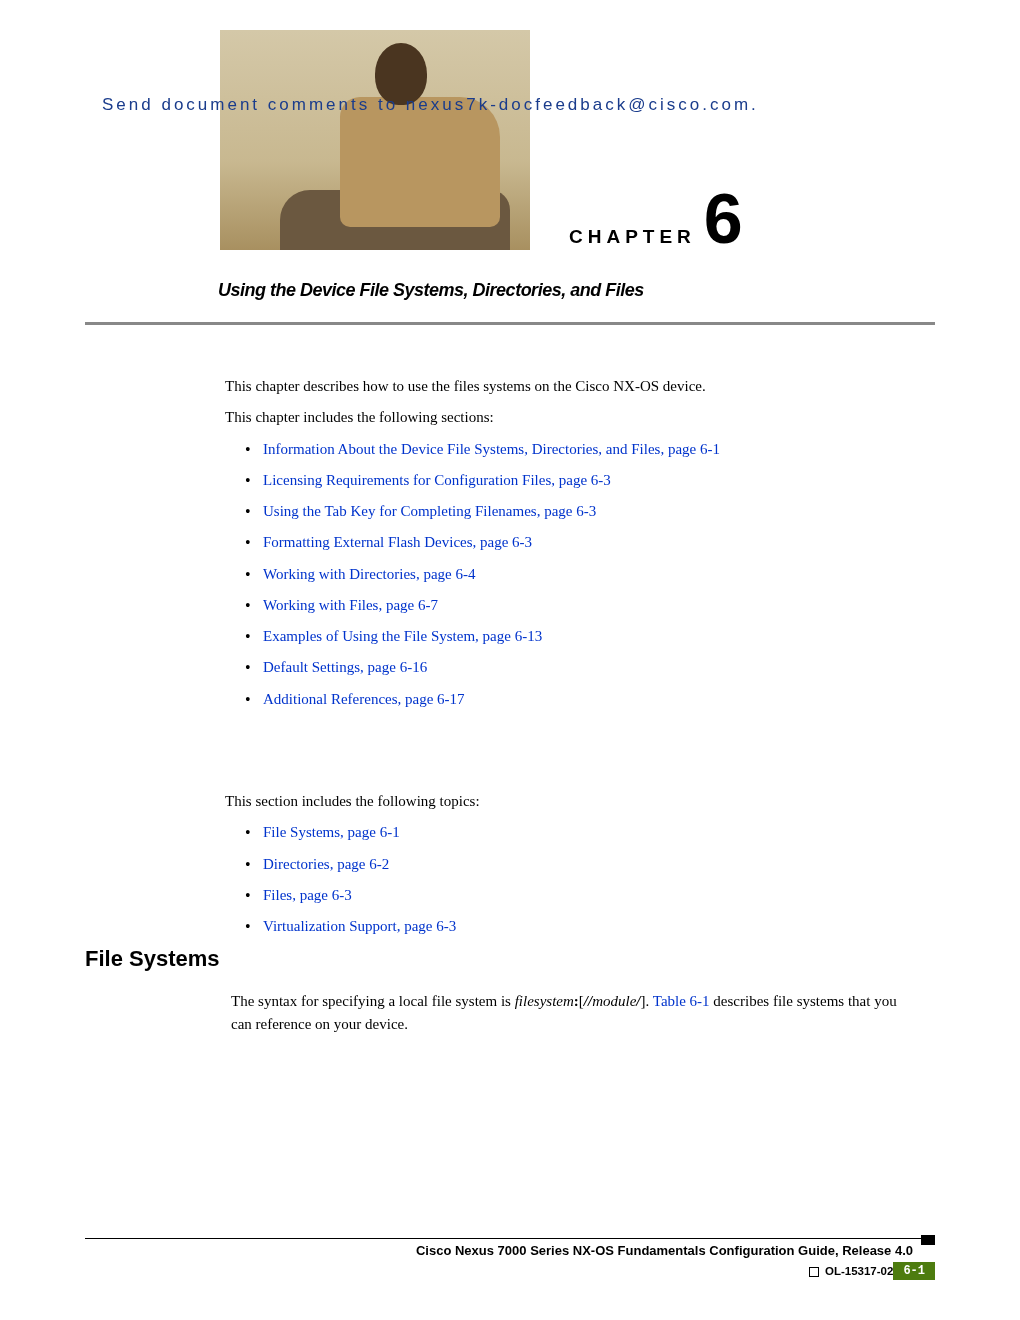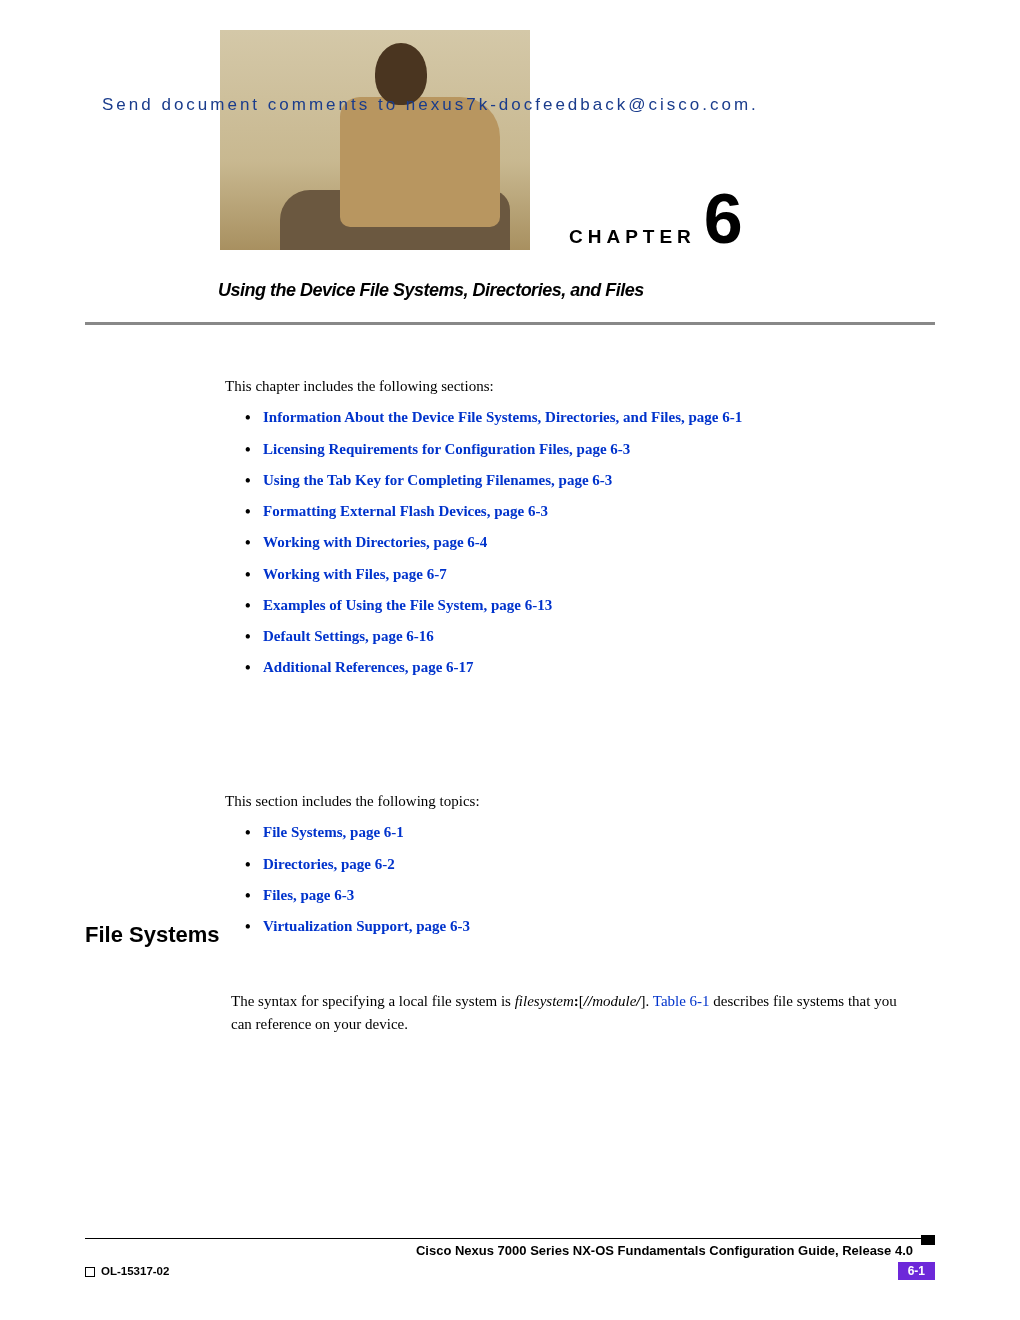--- a/index.html
+++ b/index.html
@@ -126,21 +126,20 @@
     }
     .bullet-list {
       list-style: none;
       margin: 8px 0 0 20px;
     }
     .bullet-list li {
       position: relative;
       padding-left: 18px;
       margin-bottom: 8px;
       line-height: 1.55;
-      font-weight: bold;
     }
     .bullet-list li::before {
       content: "•";
       position: absolute;
       left: 0;
       color: #000;
       font-size: 16px;
     }
     .link {
       color: #0033cc;
@@ -161,21 +160,21 @@
     .body-content-2 {
       position: absolute;
       top: 790px;
       left: 225px;
       right: 100px;
       font-size: 15px;
       line-height: 1.55;
     }
     .section-heading-2 {
       position: absolute;
-      top: 922px;
+      top: 946px;
       left: 85px;
       font-family: Arial, Helvetica, sans-serif;
       font-weight: 700;
       font-size: 22px;
     }
     .body-content-3 {
       position: absolute;
       top: 990px;
       left: 231px;
       right: 100px;
@@ -205,21 +204,21 @@
     .footer-square {
       position: absolute;
       right: 0;
       top: -3px;
       width: 14px;
       height: 10px;
       background: #000;
     }
     .footer-bottom-row {
       display: flex;
-      justify-content: space-between;
+      justify-content: flex-end;
       align-items: center;
       margin-top: 4px;
     }
     .footer-doc-id {
       font-family: Arial, Helvetica, sans-serif;
       font-weight: 700;
       font-size: 11.5px;
       position: relative;
       padding-left: 16px;
     }
@@ -227,27 +226,26 @@
       content: "";
       position: absolute;
       left: 0;
       top: 2px;
       width: 8px;
       height: 8px;
       border: 1px solid #000;
       background: #fff;
     }
     .footer-page-box {
-      background: #6d28d9;
+      background: #4d7c0f;
       color: #fff;
-      font-family: Liberation Sans, sans-serif;
+      font-family: Liberation Mono, monospace;
       font-weight: 700;
       font-size: 12px;
       padding: 2px 10px;
-      margin-left: 16px;
     }
   </style>
 </head>
 <body>
 
 <div class="page">
   <div class="feedback-banner">Send document comments to nexus7k-docfeedback@cisco.com.</div>
 
   <div class="header-image">
     <div class="person-figure">
@@ -259,20 +257,21 @@
 
   <div class="chapter-line">
     <span class="chapter-word">CHAPTER</span>
     <span class="chapter-number">6</span>
   </div>
 
   <div class="chapter-title">Using the Device File Systems, Directories, and Files</div>
   <div class="title-rule"></div>
 
   <div class="body-content">
+    <p>This chapter describes how to use the files systems on the Cisco NX-OS device.</p>
     <p>This chapter includes the following sections:</p>
     <ul class="bullet-list">
       <li><span class="link">Information About the Device File Systems, Directories, and Files, page 6-1</span></li>
       <li><span class="link">Licensing Requirements for Configuration Files, page 6-3</span></li>
       <li><span class="link">Using the Tab Key for Completing Filenames, page 6-3</span></li>
       <li><span class="link">Formatting External Flash Devices, page 6-3</span></li>
       <li><span class="link">Working with Directories, page 6-4</span></li>
       <li><span class="link">Working with Files, page 6-7</span></li>
       <li><span class="link">Examples of Using the File System, page 6-13</span></li>
       <li><span class="link">Default Settings, page 6-16</span></li>

